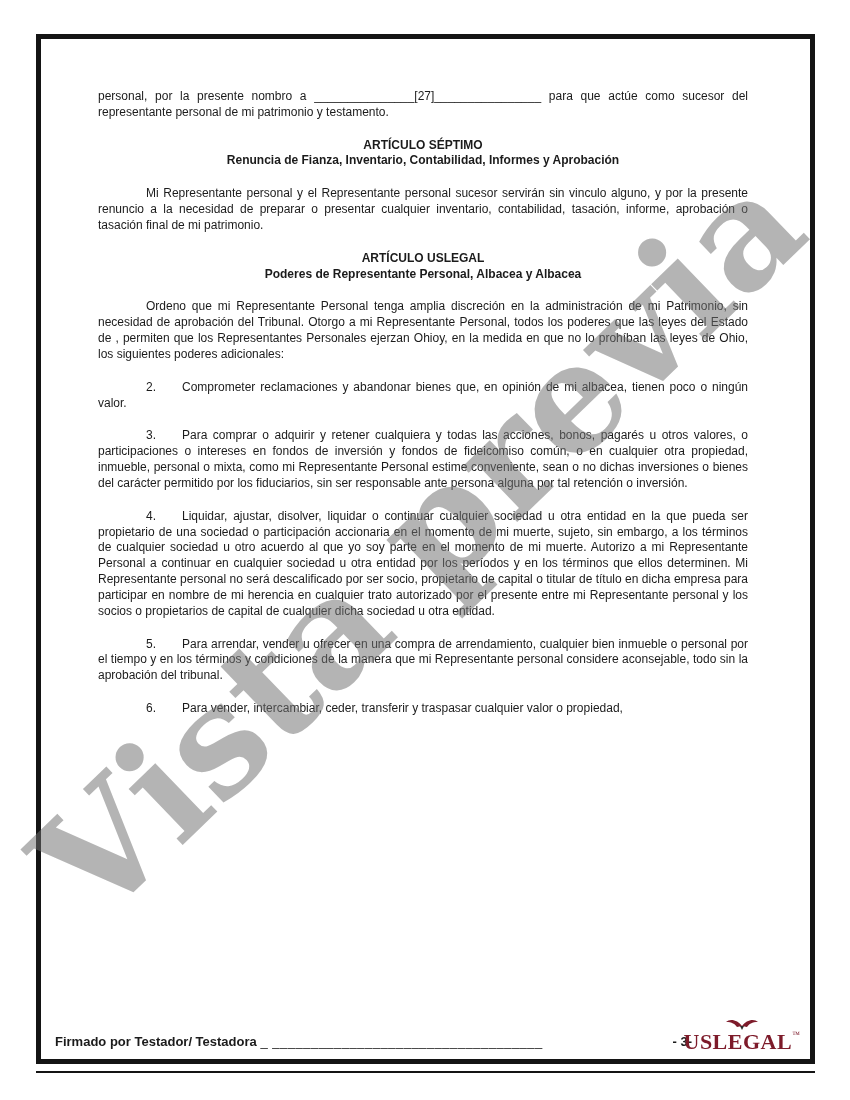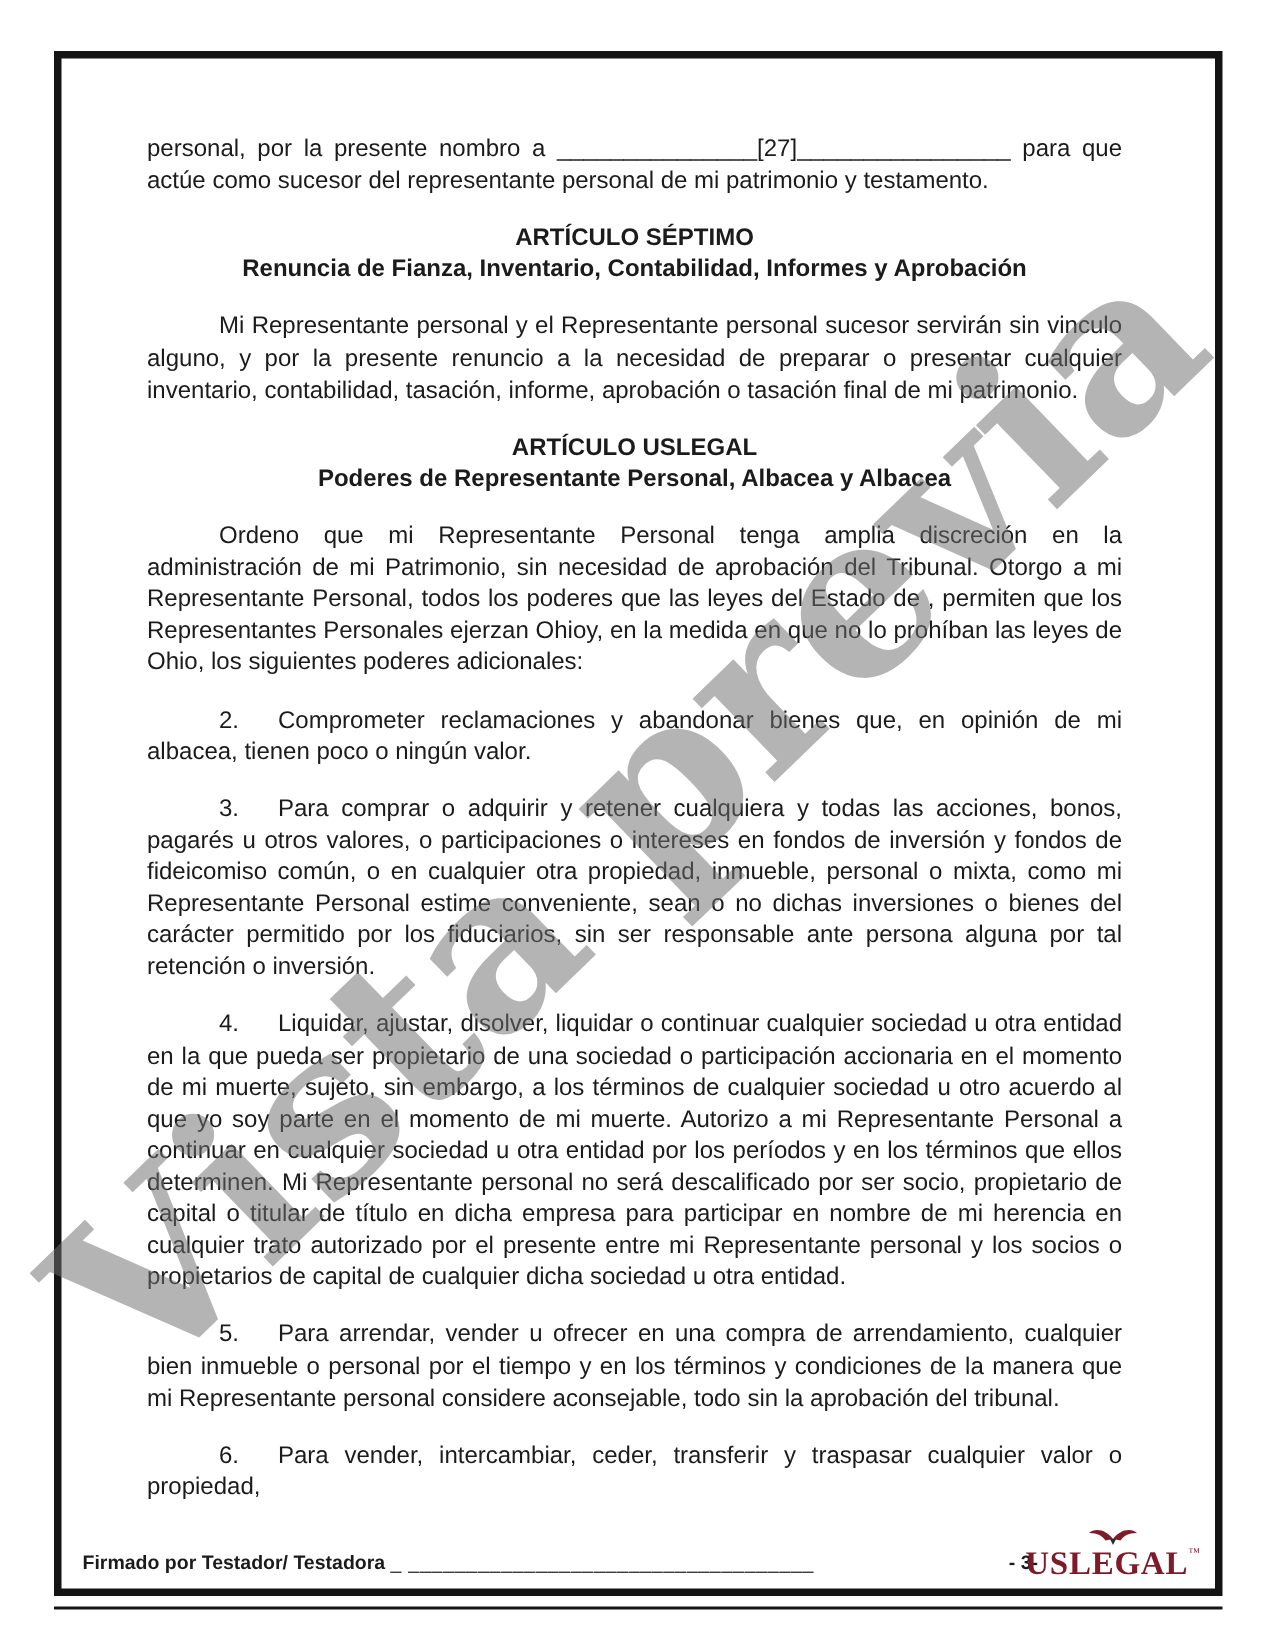--- a/index.html
+++ b/index.html
@@ -21,21 +21,21 @@
   .bottom-thin-line {
     position: absolute;
     left: 36px; top: 1071px;
     width: 779px; height: 2px;
     background: #141414;
   }
   .content {
     position: absolute;
     left: 57px; top: 50px;
     width: 650px;
-    font-size: 16px;
+    font-size: 12px;
     line-height: 1.32;
     text-align: justify;
     z-index: 1;
   }
   .para { margin-bottom: 17px; }
   .indent { text-indent: 48px; }
   .article-heading { text-align: center; font-weight: bold; margin: 2px 0 17px 0; text-indent: 0; }
   .article-heading .title-line { display: block; }
   .item { margin-bottom: 17px; text-indent: 48px; }
   .item .num { padding-right: 26px; }

